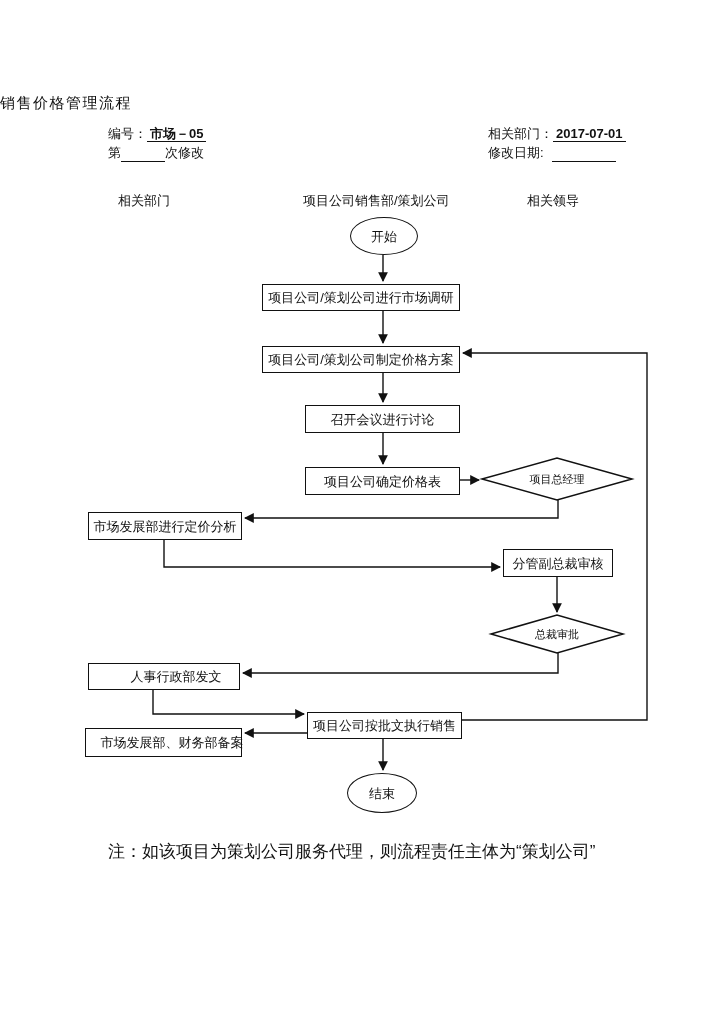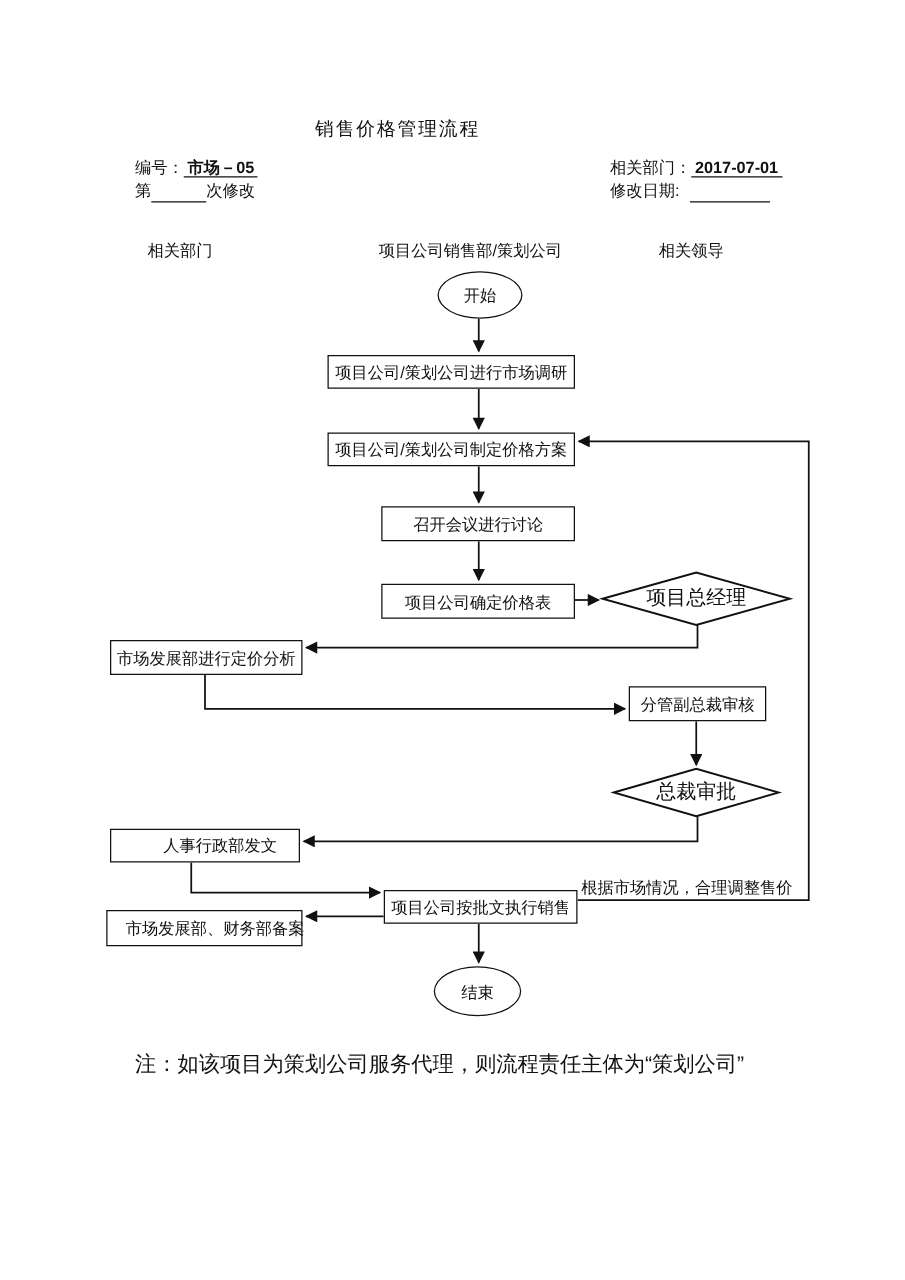--- a/index.html
+++ b/index.html
@@ -2,21 +2,21 @@
 <html><head>
 <meta charset="utf-8">
 <style>
   html,body{margin:0;padding:0;background:#fff;}
   .page{
     position:relative;width:724px;height:1024px;background:#fff;overflow:hidden;
     font-family:"Liberation Sans","DejaVu Sans",sans-serif;color:#111;
   }
   .abs{position:absolute;}
   .title{
-    top:94px;left:0;width:636px;text-align:center;
+    top:94px;left:0;width:636px;text-align:left;
     font-size:15px;letter-spacing:1.5px;font-weight:400;
   }
   .meta{font-size:13px;line-height:19px;white-space:nowrap;}
   .meta-left{left:108px;top:124px;}
   .meta-right{left:488px;top:124px;}
   .uval{border-bottom:1px solid #111;font-weight:700;padding:0 3px;}
   .blank{display:inline-block;border-bottom:1px solid #111;height:13px;vertical-align:bottom;}
   .blank-rev{width:44px;}
   .blank-mod{width:64px;margin-left:8px;}
   .colhead{top:192px;font-size:13px;white-space:nowrap;}
@@ -25,21 +25,21 @@
   .col-right{left:527px;}
   svg.wires{position:absolute;left:0;top:0;z-index:0;}
   .node{
     position:absolute;z-index:1;box-sizing:border-box;border:1.5px solid #111;background:#fff;
     display:flex;align-items:center;justify-content:center;text-align:center;
     font-size:13px;white-space:nowrap;line-height:1;
   }
   .oval{border-radius:50%;}
   .dlabel{
     position:absolute;z-index:2;transform:translate(-50%,-50%);
-    font-size:16px;white-space:nowrap;
+    font-size:11px;white-space:nowrap;
   }
   .floatlabel{font-size:13px;white-space:nowrap;z-index:2;}
   .note{left:108px;top:840px;font-size:17px;white-space:nowrap;}
 </style>
 </head>
 <body>
 
 <div class="page">
 
   <svg class="wires" width="724" height="1024" viewBox="0 0 724 1024">
@@ -102,17 +102,16 @@
   <div class="dlabel" style="left:557px;top:634px;">总裁审批</div>
 
   <div class="node" style="left:88px;top:663px;width:152px;height:27px;padding-left:24px;">人事行政部发文</div>
 
   <div class="node" style="left:307px;top:712px;width:155px;height:27px;">项目公司按批文执行销售</div>
 
   <div class="node" style="left:85px;top:728px;width:157px;height:29px;padding-left:17px;">市场发展部、财务部备案</div>
 
   <div class="node oval" style="left:347px;top:773px;width:70px;height:40px;">结束</div>
 
-  <div class="abs floatlabel" style="left:465px;top:701px;">根据市场情况，合理调整售价</div>
 
   <div class="abs note">注：如该项目为策划公司服务代理，则流程责任主体为“策划公司”</div>
 
 </div>
 
 </body></html>

